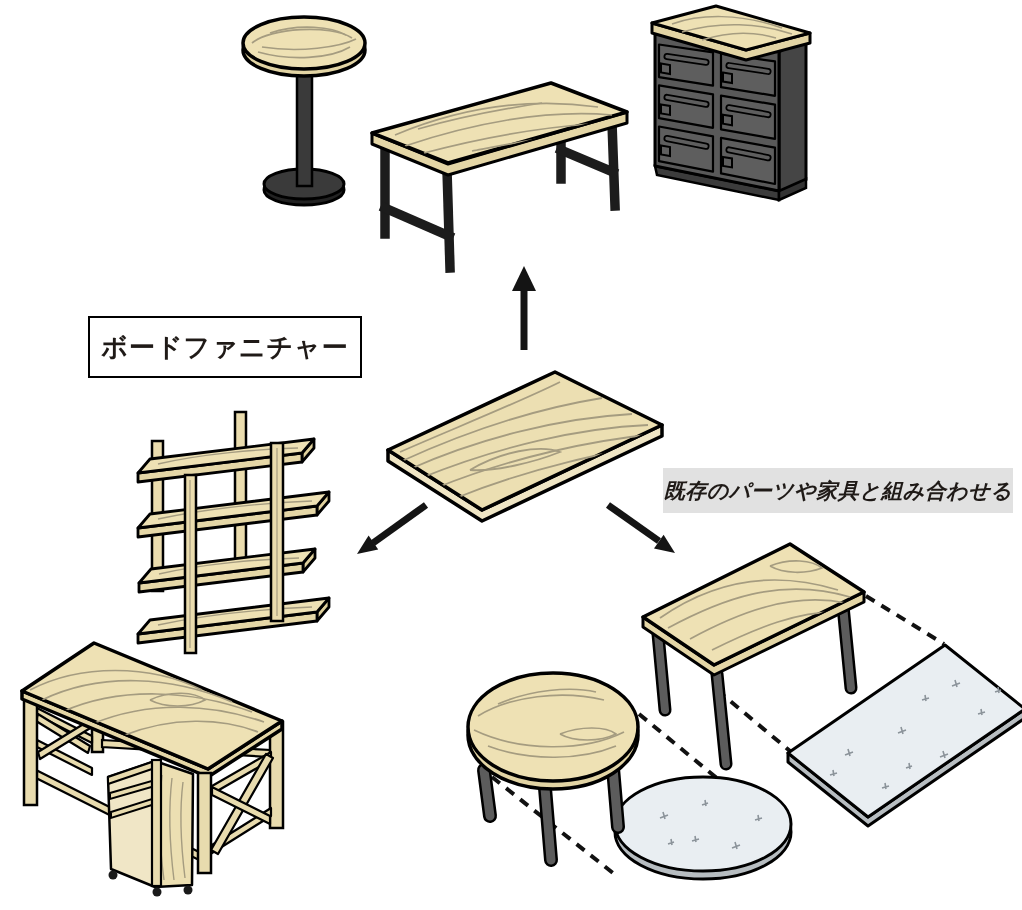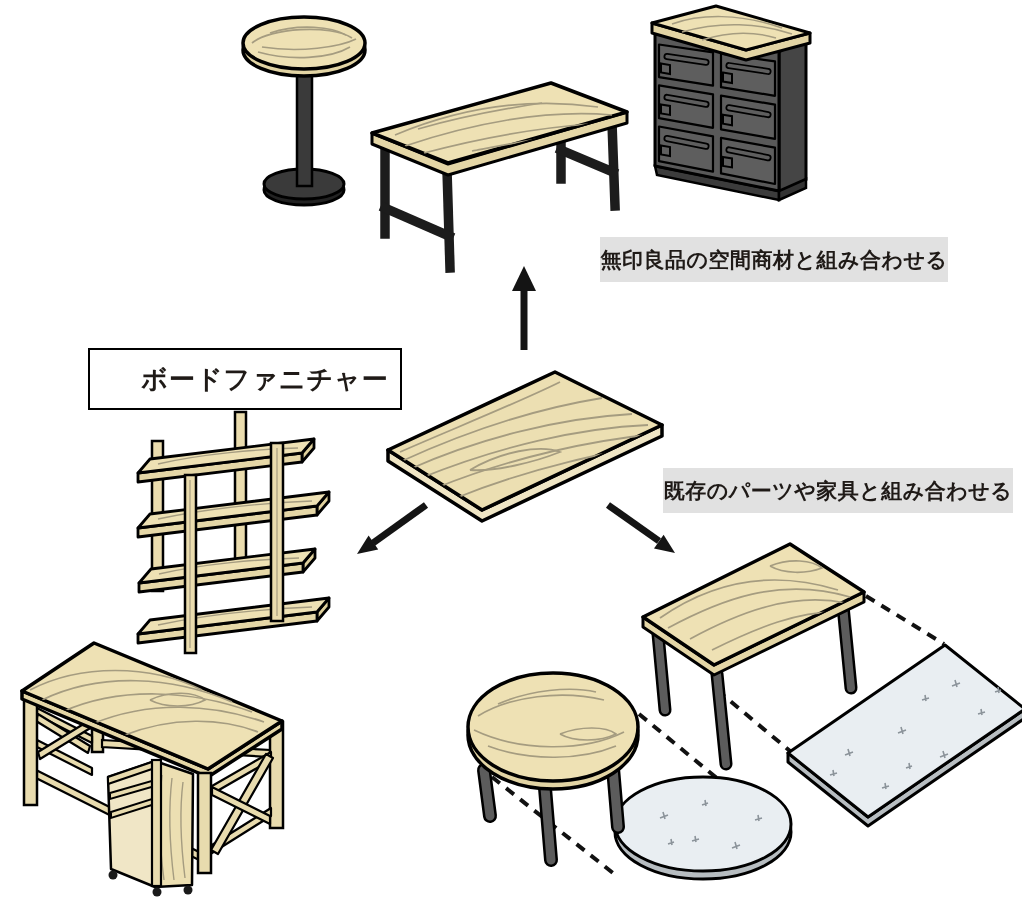--- a/index.html
+++ b/index.html
@@ -3,24 +3,24 @@
 <meta charset="utf-8">
 <style>
   html,body{margin:0;padding:0;background:#ffffff;}
   .canvas{position:relative;width:1022px;height:910px;background:#ffffff;overflow:hidden;
           font-family:"Liberation Sans","DejaVu Sans",sans-serif;}
   .canvas svg{position:absolute;left:0;top:0;}
   .overlay-label{position:absolute;display:flex;align-items:center;justify-content:center;
           font-weight:bold;color:#1f1a17;text-align:center;white-space:nowrap;}
   .boxed{background:#ffffff;border:2px solid #000000;font-size:26px;letter-spacing:1px;}
   .caption{background:#e1e1e1;font-size:21px;letter-spacing:0.5px;}
-  #label-board-furniture{left:88px;top:348px;width:270px;height:58px;padding-left:40px;}
+  #label-board-furniture{left:88px;top:316px;width:270px;height:58px;}
   #label-combination-board{left:700px;top:348px;width:288px;height:52px;}
   #label-muji{left:600px;top:237px;width:348px;height:45px;}
-  #label-existing{left:663px;top:468px;width:350px;height:45px;}
+  #label-existing{left:663px;top:468px;width:350px;height:45px;font-style:italic;}
 </style>
 </head>
 <body>
 
 <div class="canvas">
 <svg width="1022" height="910" viewBox="0 0 1022 910">
   <defs>
     <clipPath id="clip-folding">
           <path d="M372 133 L551 83 L627 112 L448 163 Z"></path>
         </clipPath>
@@ -314,15 +314,14 @@
       <path d="M478 716 C510 696 562 690 604 700"></path>
       <path d="M474 730 C520 752 584 752 624 732"></path>
       <path d="M488 746 C530 762 582 760 616 746"></path>
       <path d="M498 704 C530 690 570 686 596 692"></path>
       <path d="M560 734 C580 726 606 726 616 734 C600 742 574 742 560 734"></path>
     </g>
   </g>
 </svg>
 
 <div id="label-board-furniture" class="overlay-label boxed">ボードファニチャー</div>
-<div id="label-muji" class="overlay-label caption">無印良品の空間商材と組み合わせる</div>
 <div id="label-existing" class="overlay-label caption">既存のパーツや家具と組み合わせる</div>
 </div>
 
 </body></html>

